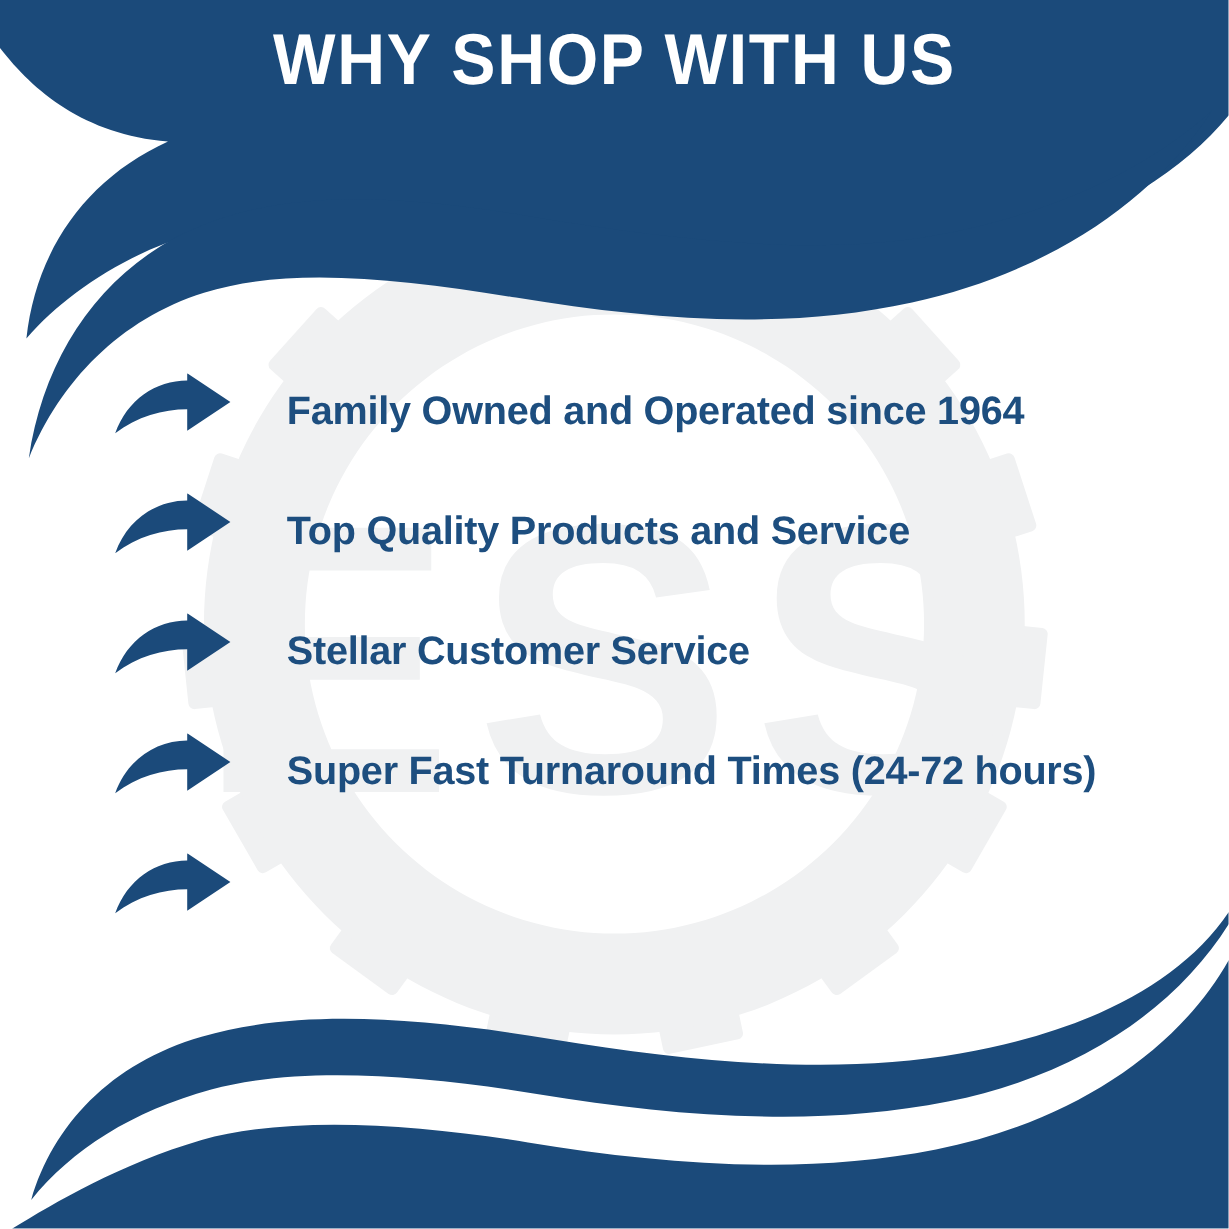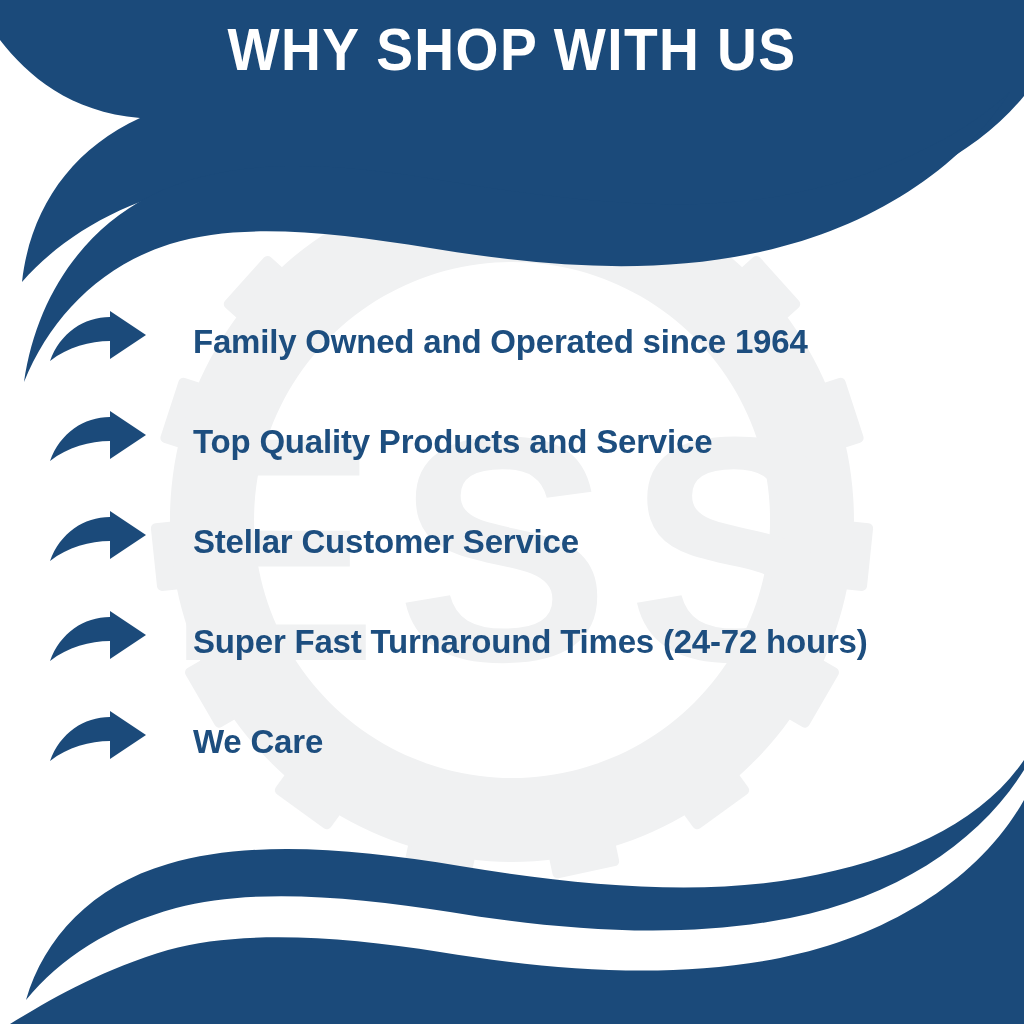--- a/index.html
+++ b/index.html
@@ -51,21 +51,21 @@
     position:absolute;
     z-index:5;
     left:0; top:292px;
     width:1024px;
   }
   .feature-row {
     position:relative;
     display:flex;
     align-items:center;
     height:100px;
-    padding-left:48px;
+    padding-left:94px;
   }
   .arrow-icon {
     flex:0 0 auto;
     width:100px; height:62px;
     display:block;
   }
   .feature-label {
     flex:1 1 auto;
     margin-left:45px;
     color:#1d4e7f;
@@ -171,21 +171,20 @@
                  C 42,30 20,36 2,50 Z"></path>
       </svg>
       <div class="feature-label">Super Fast Turnaround Times (24-72 hours)</div>
     </div>
 
     <div class="feature-row">
       <svg class="arrow-icon" viewBox="0 0 100 62">
         <path fill="#1b4a7a" d="M2,50 C 12,22 36,6 62,6 L62,0 L98,24 L62,48 L62,30
                  C 42,30 20,36 2,50 Z"></path>
       </svg>
-      <div class="feature-label">We Care</div>
     </div>
 
   </div>
 
   <svg id="bottom-deco-layer" class="layer-svg" viewBox="0 0 1024 1024">
 
     <path fill="#1b4a7a" d="M1024,770
              C 980,840 900,896 790,918
              C 680,940 560,930 450,912
              C 350,896 250,888 176,908

